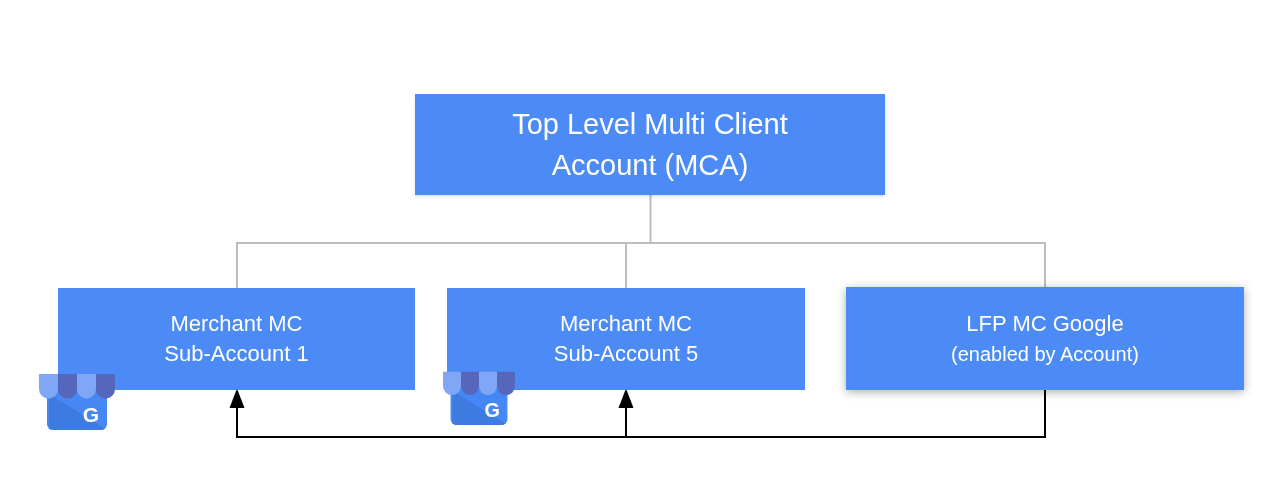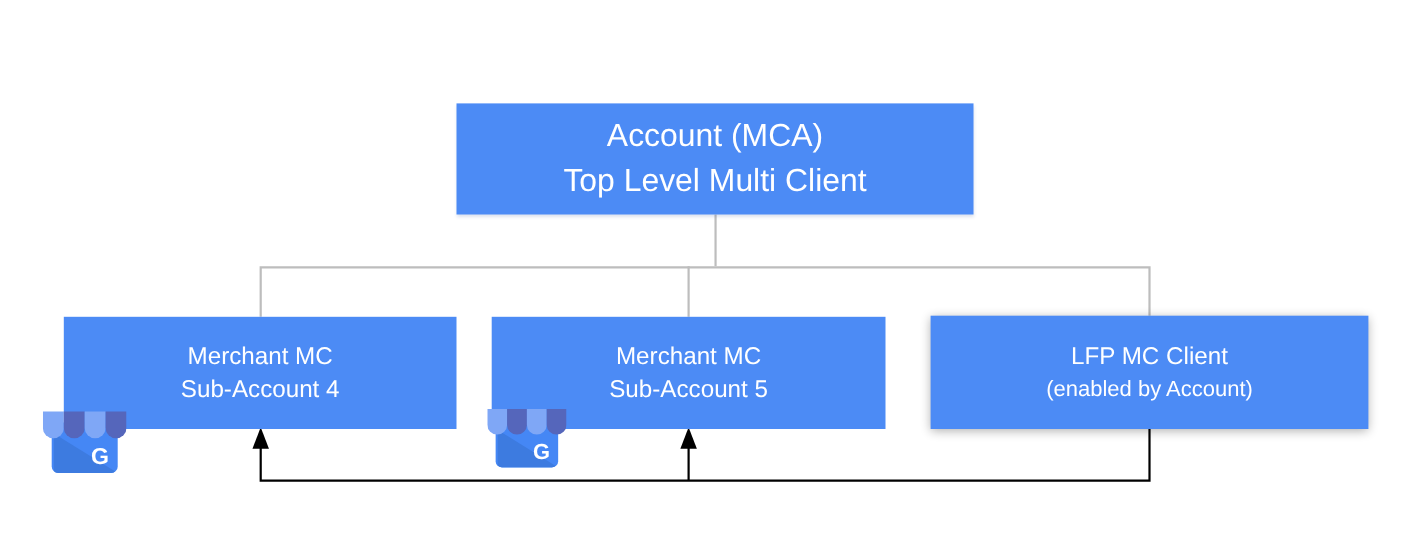--- a/index.html
+++ b/index.html
@@ -46,36 +46,36 @@
       <path d="M1045 390 V437 H237 V405"></path>
       <path d="M626 437 V405"></path>
     </g>
     <g fill="#000000" stroke="none">
       <polygon points="237,388.5 229.5,408 244.5,408"></polygon>
       <polygon points="626,388.5 618.5,408 633.5,408"></polygon>
     </g>
   </svg>
 
   <div class="node" id="root-node">
+    <span class="line">Top Level Multi Client</span>
     <span class="line">Account (MCA)</span>
-    <span class="line">Top Level Multi Client</span>
   </div>
 
   <div class="node child-node" id="node-merchant-1">
     <span class="line">Merchant MC</span>
-    <span class="line">Sub-Account 4</span>
+    <span class="line">Sub-Account 1</span>
   </div>
 
   <div class="node child-node" id="node-merchant-2">
     <span class="line">Merchant MC</span>
     <span class="line">Sub-Account 5</span>
   </div>
 
   <div class="node child-node" id="node-lfp">
-    <span class="line line1">LFP MC Client</span>
+    <span class="line line1">LFP MC Google</span>
     <span class="line line2">(enabled by Account)</span>
   </div>
 
   <svg class="store-icon" id="store-icon-1" viewBox="0 0 76 64">
     <defs>
       <clipPath id="bodyclip1">
           <rect x="8" y="16" width="60" height="46" rx="6"></rect>
         </clipPath>
     </defs>
     <rect x="8" y="16" width="60" height="46" rx="6" fill="#4587F5"></rect>

